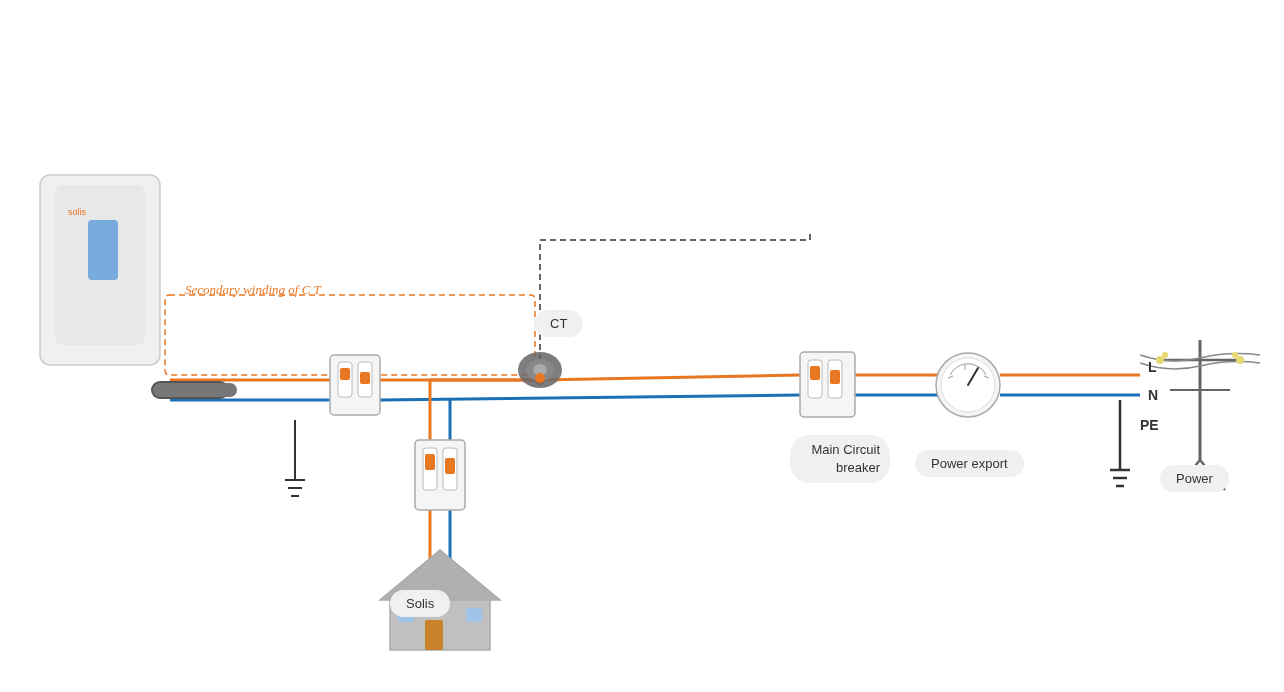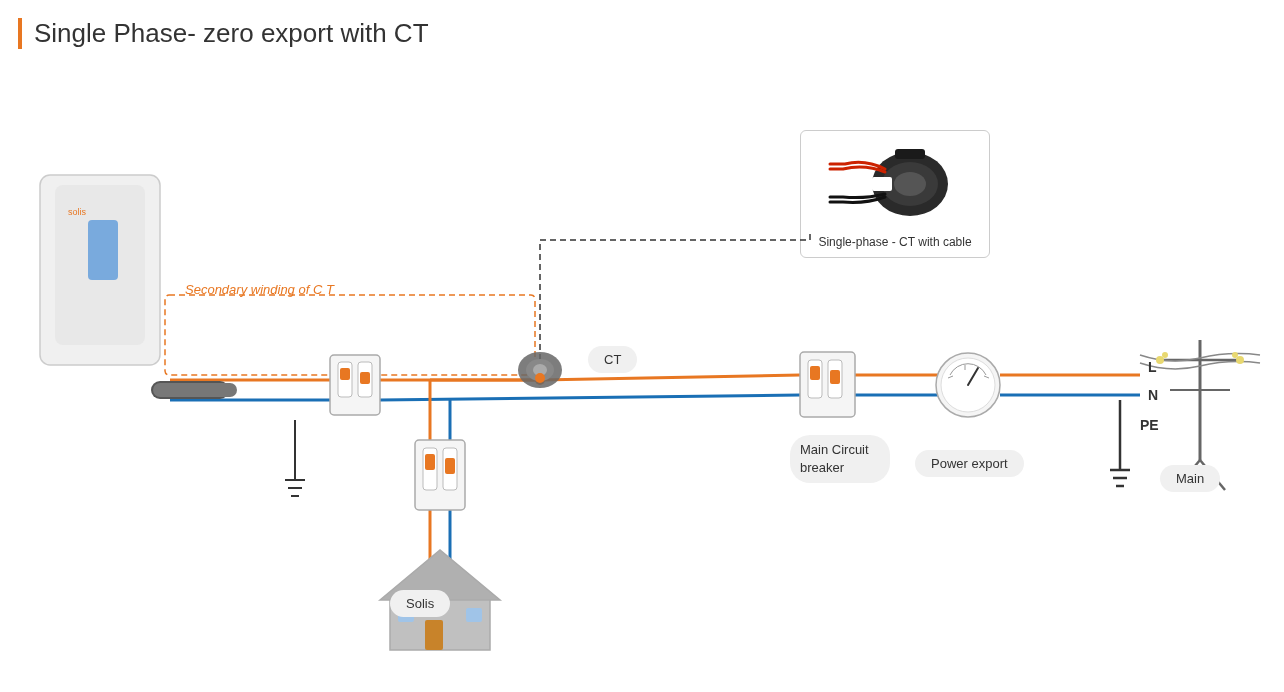--- a/index.html
+++ b/index.html
@@ -49,22 +49,21 @@
       border-radius: 20px;
       padding: 6px 16px;
       font-size: 13px;
       color: #333;
       text-align: center;
       white-space: nowrap;
     }
 
     .label-ct {
       top: 310px;
-      left: 588px;
-      margin-top: 36px;
+      left: 534px;
     }
 
     .label-inverter {
       top: 450px;
       left: 20px;
     }
 
     .label-power-meter {
       top: 450px;
       left: 915px;
@@ -80,20 +79,21 @@
       left: 390px;
     }
 
     .label-secondary {
       position: absolute;
       top: 282px;
       left: 185px;
       color: #e87722;
       font-size: 13px;
       font-style: italic;
+      font-family: Liberation Serif, serif;
     }
 
     
     .ct-product-box {
       position: absolute;
       top: 130px;
       left: 800px;
       width: 190px;
       border: 1px solid #ccc;
       border-radius: 6px;
@@ -109,44 +109,21 @@
     }
     .ct-product-label {
       font-size: 12px;
       color: #333;
     }
   </style>
 </head>
 <body>
 <div id="main-container">
 
-  <div class="title-bar">
-    <span class="title-text">Single Phase- zero export with CT</span>
-  </div>
-
-  <div class="ct-product-box">
-
-    <svg class="ct-product-image" viewBox="0 0 140 90">
-
-      <ellipse cx="85" cy="45" rx="38" ry="32" fill="#2a2a2a"></ellipse>
-      <ellipse cx="85" cy="45" rx="28" ry="22" fill="#3a3a3a"></ellipse>
-      <ellipse cx="85" cy="45" rx="16" ry="12" fill="#555"></ellipse>
-
-      <rect x="47" y="38" width="20" height="14" fill="#fff" rx="2"></rect>
-
-      <path d="M60,30 Q40,20 20,25 L5,25" stroke="#cc2200" stroke-width="3" fill="none" stroke-linecap="round"></path>
-      <path d="M60,33 Q40,25 18,30 L5,30" stroke="#cc2200" stroke-width="3" fill="none" stroke-linecap="round"></path>
-
-      <path d="M60,55 Q40,60 18,58 L5,58" stroke="#111" stroke-width="3" fill="none" stroke-linecap="round"></path>
-      <path d="M60,58 Q40,65 18,63 L5,63" stroke="#111" stroke-width="3" fill="none" stroke-linecap="round"></path>
-
-      <rect x="70" y="10" width="30" height="10" fill="#1a1a1a" rx="3"></rect>
-    </svg>
-    <div class="ct-product-label">Single-phase - CT with cable</div>
-  </div>
+
 
   <div class="label-secondary">
     <span>Secondary winding of C T</span>
   </div>
 
   <svg id="diagram-svg" viewBox="0 0 1284 692">
 
     <line x1="170" y1="380" x2="330" y2="380" stroke="#e87722" stroke-width="3"></line>
 
     <line x1="380" y1="380" x2="540" y2="380" stroke="#e87722" stroke-width="3"></line>
@@ -263,21 +240,21 @@
     <circle cx="1235" cy="355" r="3" fill="#e8d870"></circle>
 
     <text x="1148" y="372" font-size="14" font-weight="600" fill="#333" font-family="Arial">L</text>
     <text x="1148" y="400" font-size="14" font-weight="600" fill="#333" font-family="Arial">N</text>
     <text x="1140" y="430" font-size="14" font-weight="600" fill="#333" font-family="Arial">PE</text>
 
   </svg>
 
   <div class="label-box label-ct">CT</div>
   <div class="label-box label-power-meter">Power export</div>
-  <div class="label-box label-grid">Main</div>
+  <div class="label-box label-grid">Power</div>
   <div class="label-box label-load">Solis</div>
 
-  <div style="position:absolute; top:435px; left:790px; text-align:left; width:100px; background:#f0f0f0; border-radius:20px; padding:6px 10px; font-size:13px; color:#333; line-height:1.4;">
+  <div style="position:absolute; top:435px; left:790px; text-align:right; width:100px; background:#f0f0f0; border-radius:20px; padding:6px 10px; font-size:13px; color:#333; line-height:1.4;">
     <span style="white-space:pre-line;">Main Circuit
 breaker</span>
   </div>
 
 </div>
 
 </body></html>

